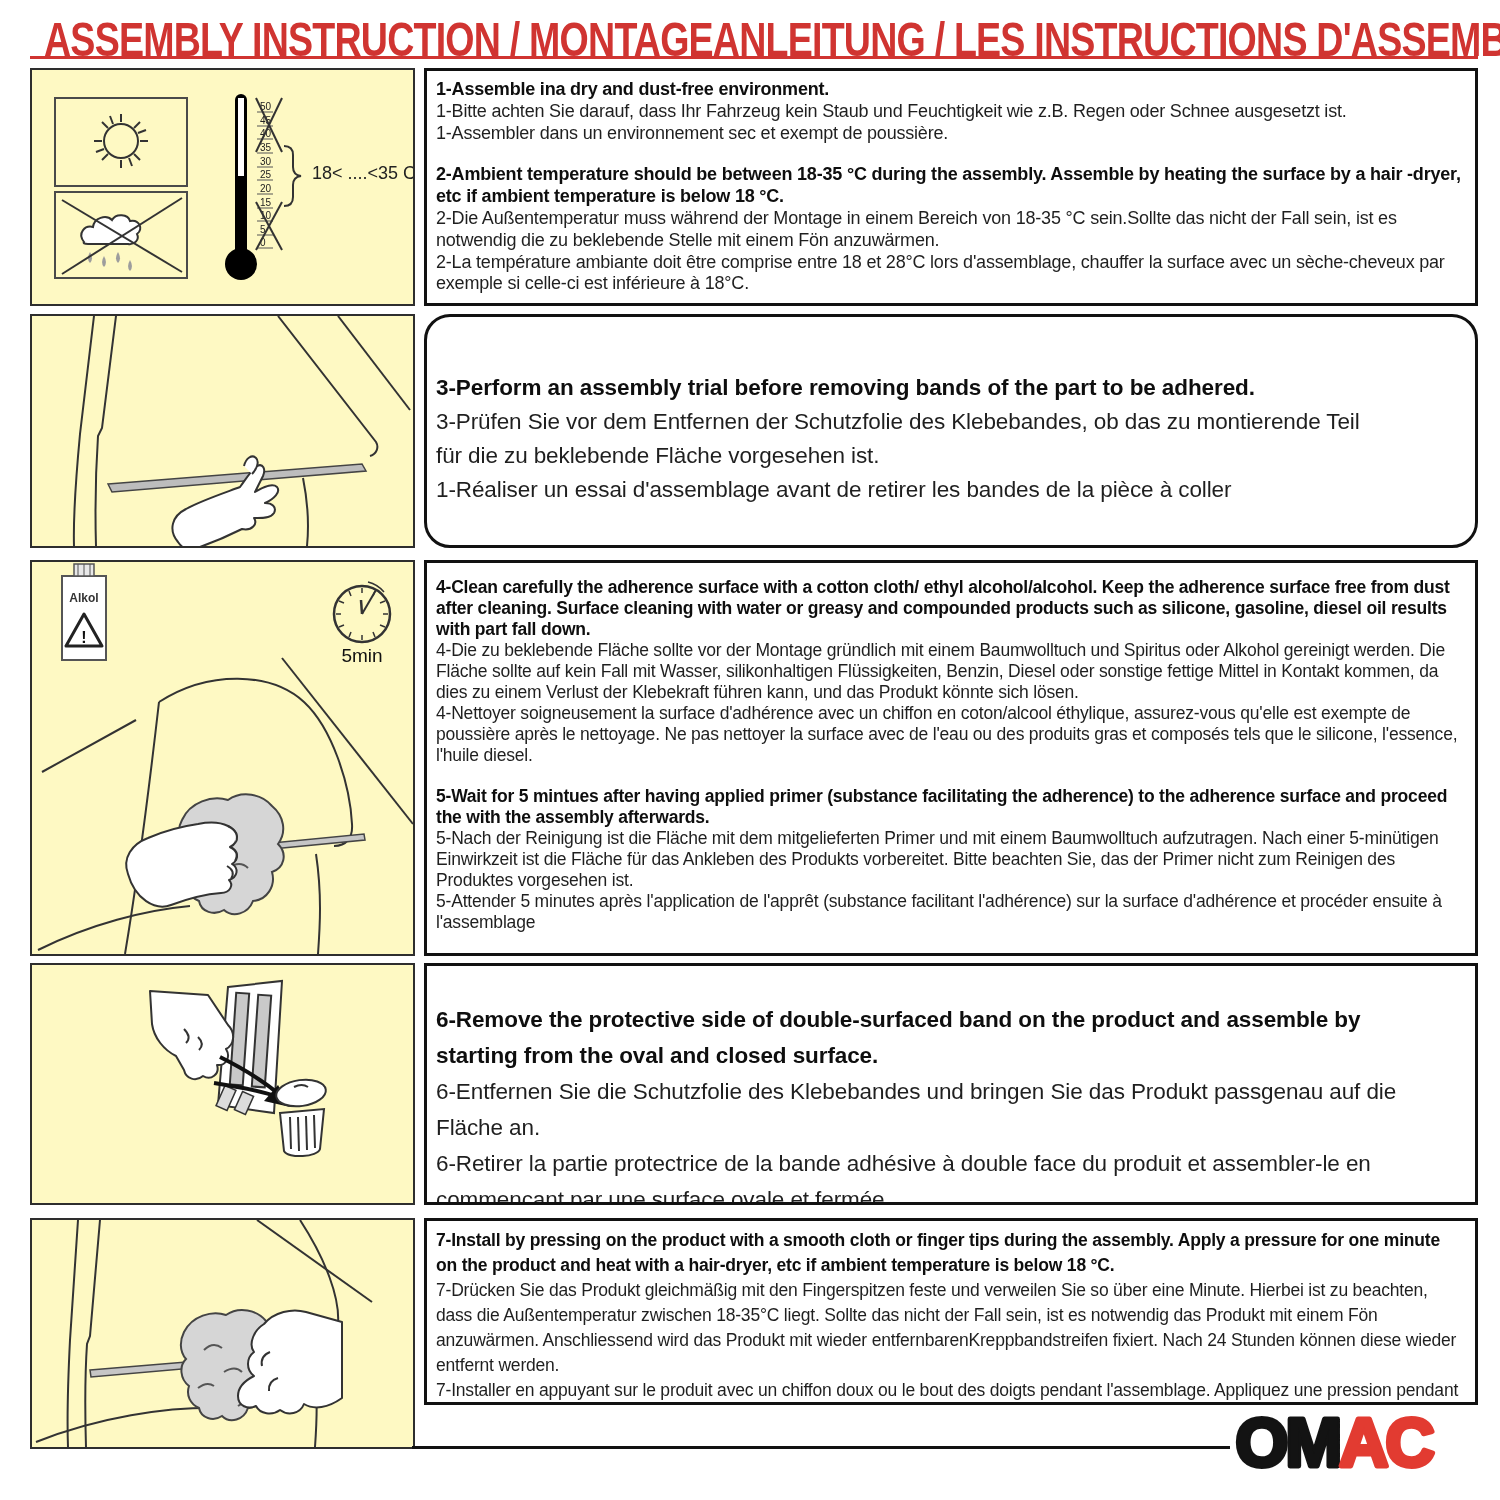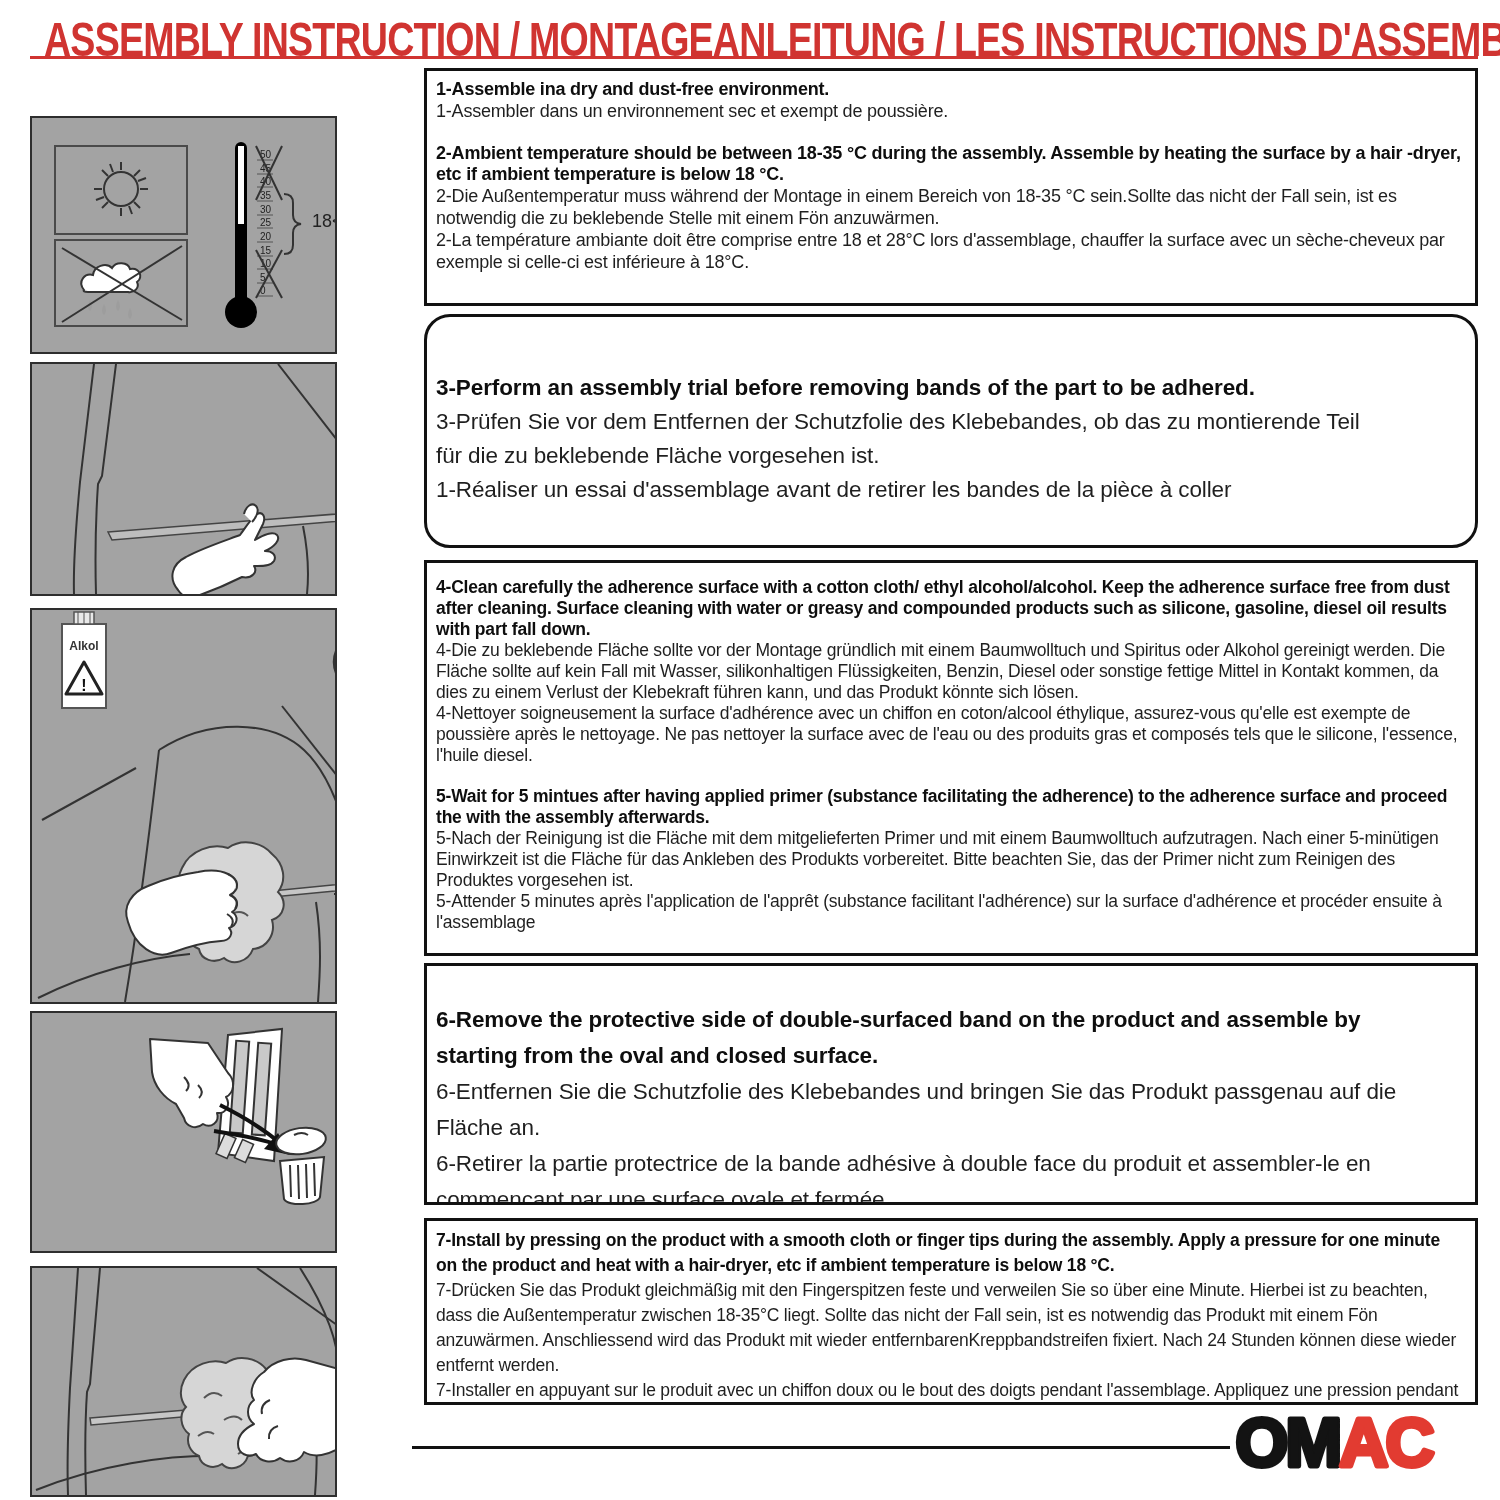--- a/index.html
+++ b/index.html
@@ -9,21 +9,21 @@
     font-family:"Liberation Sans","DejaVu Sans",sans-serif; color:#1c1c1c; overflow:hidden;
   }
   .abs { position:absolute; }
   #title {
     left:44px; top:10px; width:1500px;
     font-size:47px; font-weight:bold; letter-spacing:-1px; white-space:nowrap;
     transform:scale(0.80,1.04); transform-origin:left top;
   }
   #title-rule { left:30px; top:56px; width:1448px; height:3px; }
   .illus-box {
-    left:30px; width:307px; border:2px solid #2e2e2e; background:#a3a3a3; overflow:hidden;margin-top:48px;
+    left:30px; width:385px; border:2px solid #2e2e2e; background:#fef9c3; overflow:hidden;
   }
   .text-box {
     left:424px; width:1054px; border:3px solid #111; background:#fff; overflow:hidden;
   }
   .text-col { padding:8px 10px 0 9px; }
   .para { color:#1f1f1f; letter-spacing:-0.2px; }
   .para.bold { font-weight:bold; color:#0e0e0e; }
   .para.gap { margin-top:20px; }
   
   .t-small  .text-col { font-size:18px;   line-height:21.8px; }
@@ -119,20 +119,21 @@
             <line x1="250" y1="132" x2="224" y2="180"></line>
         </g>
         <path d="M252,76 q9,0 9,9 l0,12 q0,8 8,9 q-8,1 -8,9 l0,12 q0,9 -9,9" fill="none" stroke="#333" stroke-width="2"></path>
       </g>
       <text x="280" y="109" font-size="18" fill="#222">18&lt; ....&lt;35 C</text>
     </svg>
   </div>
   <div class="abs text-box t-small" style="top:68px;height:238px;">
     <div class="text-col">
         <p class="para bold">1-Assemble ina dry and dust-free environment.</p>
+        <p class="para">1-Bitte achten Sie darauf, dass Ihr Fahrzeug kein Staub und Feuchtigkeit wie z.B. Regen oder Schnee ausgesetzt ist.</p>
         <p class="para">1-Assembler dans un environnement sec et exempt de poussière.</p>
         <p class="para bold gap">2-Ambient temperature should be between 18-35 °C  during the assembly. Assemble by heating the surface by a hair -dryer, etc if ambient temperature is below 18 °C.</p>
         <p class="para">2-Die Außentemperatur muss während der Montage in einem Bereich von 18-35 °C  sein.Sollte das nicht der Fall sein, ist es notwendig die zu beklebende Stelle mit einem Fön anzuwärmen.</p>
         <p class="para">2-La température ambiante doit être comprise entre 18 et 28°C lors d'assemblage, chauffer la surface avec un sèche-cheveux par exemple si celle-ci est inférieure à 18°C.</p>
       </div>
   </div>
 
   <div class="abs illus-box" style="top:314px;height:234px;">
     <svg width="381" height="230" viewBox="0 0 381 230">
       <g fill="none" stroke="#333" stroke-width="2">

